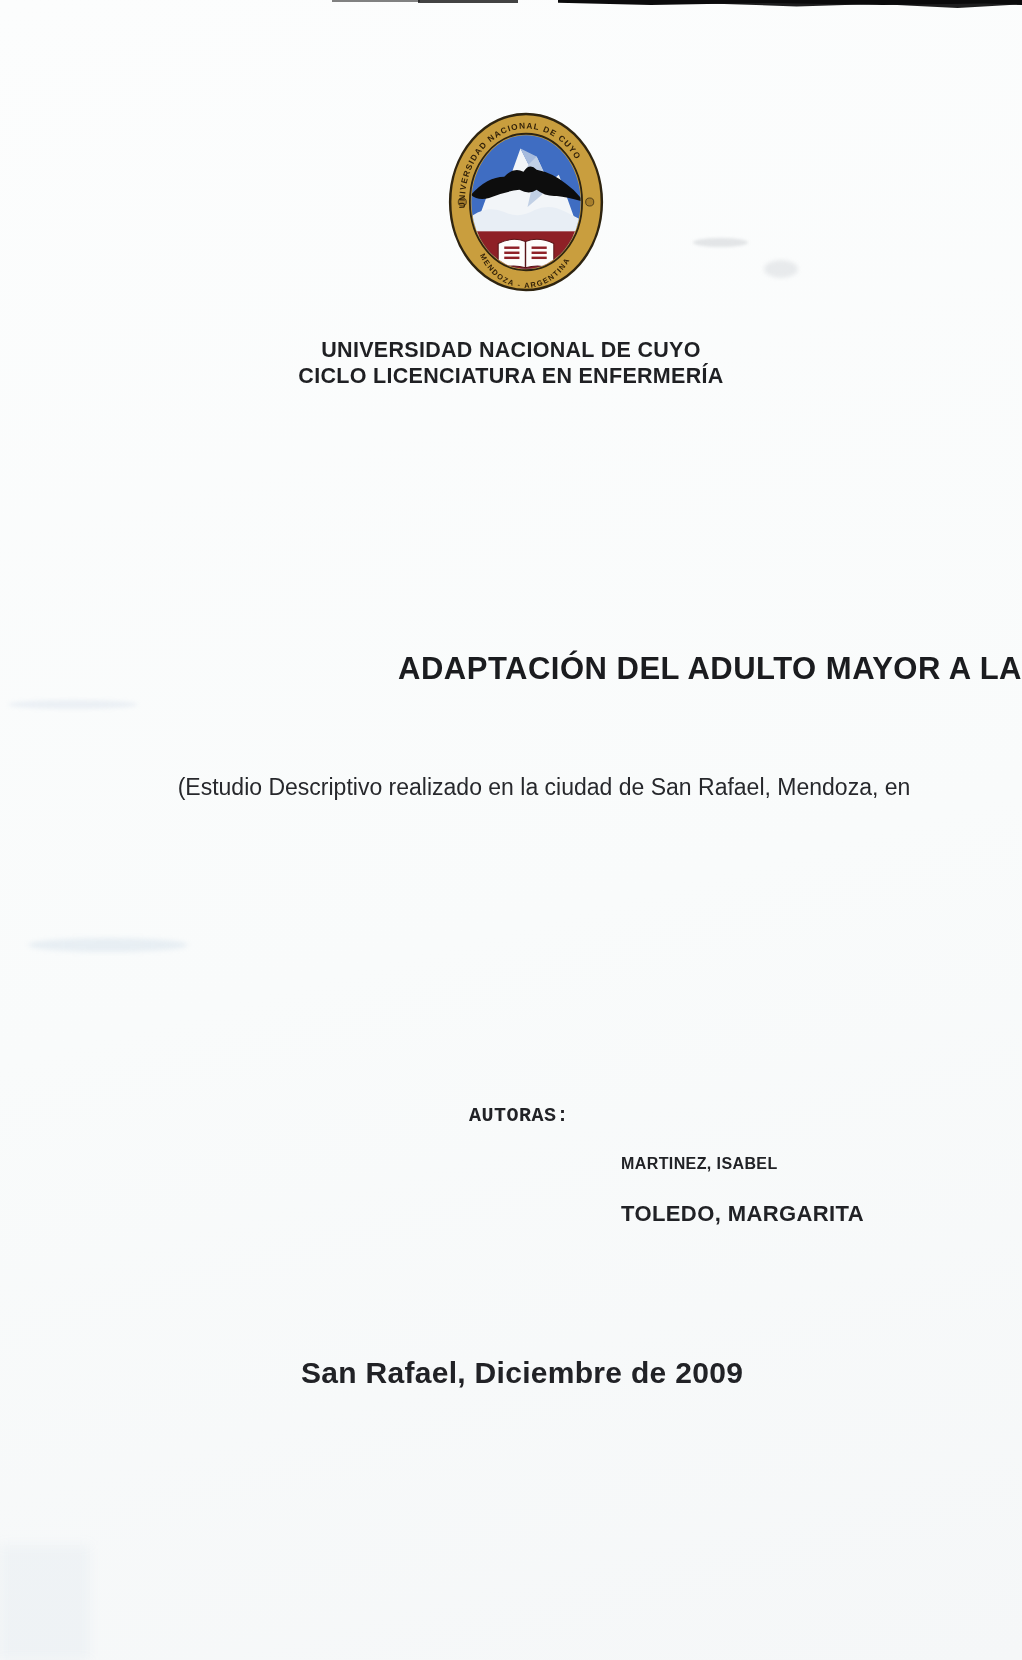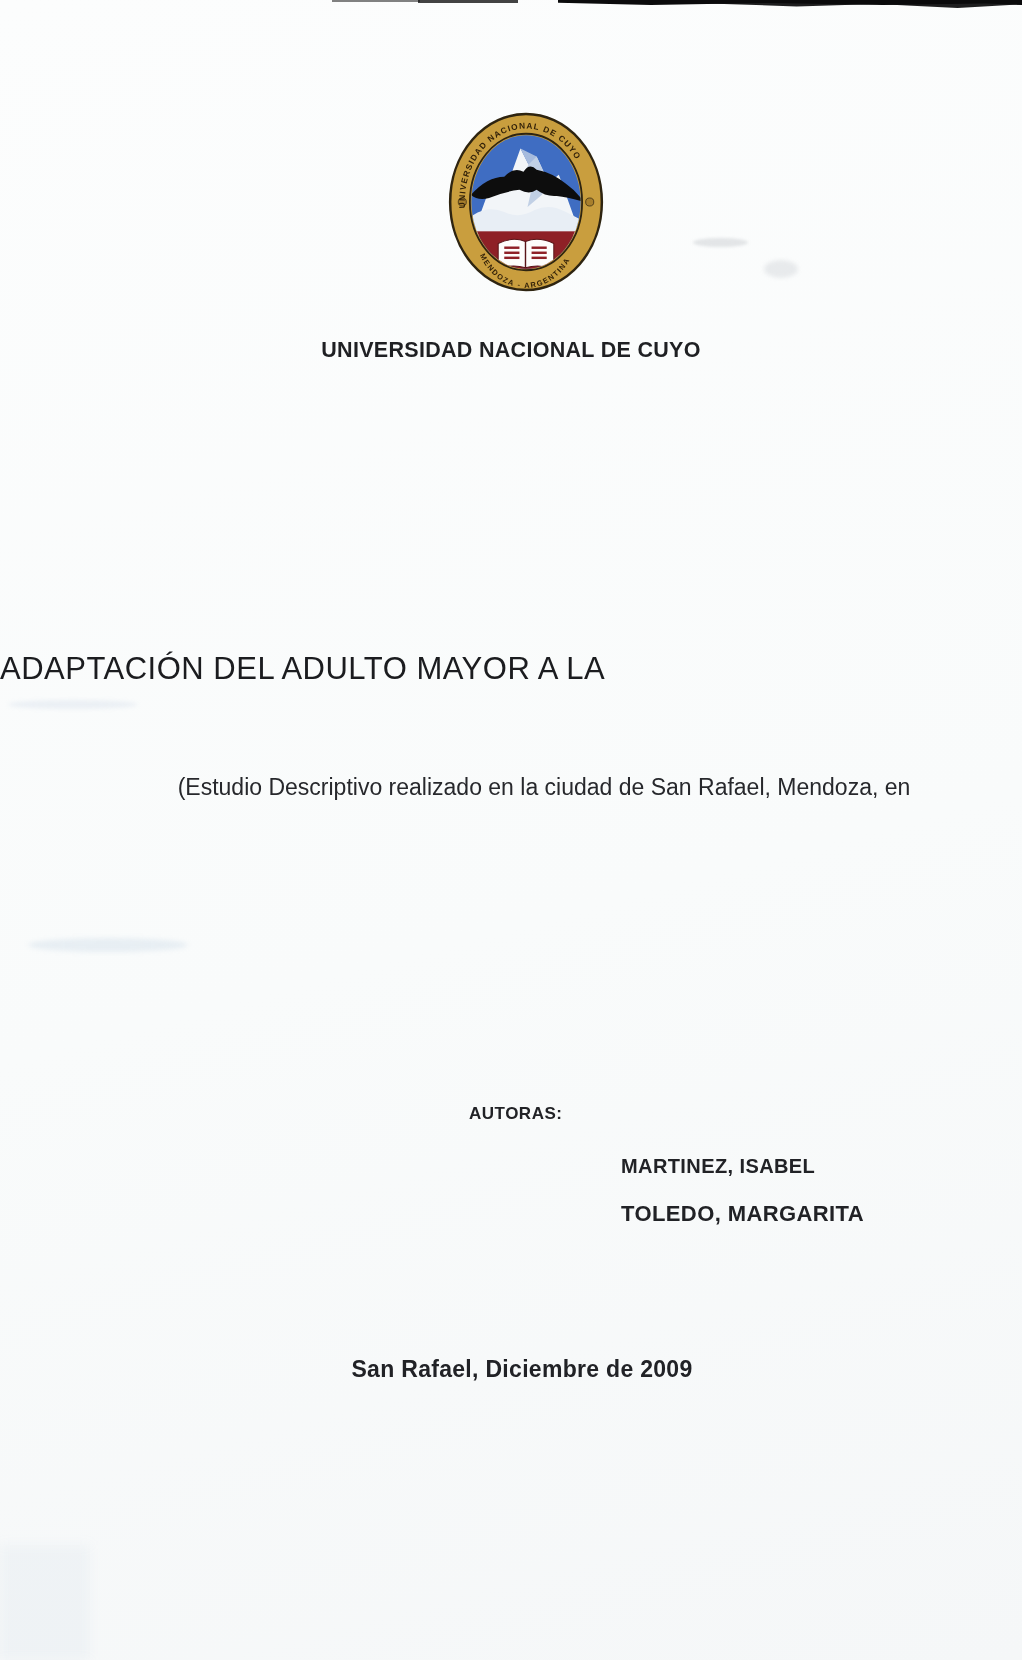--- a/index.html
+++ b/index.html
@@ -19,29 +19,29 @@
   .smudge1{left:8px;top:700px;width:130px;height:9px;background:rgba(130,160,200,.12);filter:blur(2px);border-radius:50%;}
   .smudge2{left:28px;top:938px;width:160px;height:14px;background:rgba(130,160,200,.14);filter:blur(2.5px);border-radius:50%;}
   .speck1{left:693px;top:238px;width:55px;height:9px;background:rgba(120,130,140,.18);filter:blur(1.5px);border-radius:50%;}
   .speck2{left:764px;top:260px;width:34px;height:18px;background:rgba(120,130,140,.14);filter:blur(2px);border-radius:50%;}
   .corner-tint{left:0;top:1545px;width:90px;height:115px;background:rgba(140,165,200,.07);filter:blur(6px);}
   
   .seal{left:448px;top:112px;width:156px;height:180px;}
   
   .header-block{left:0;top:338px;width:100%;text-align:center;font-weight:bold;
                 font-size:21.5px;line-height:25.5px;letter-spacing:.3px;color:#1f2023;}
-  .title-block{left:0;top:648px;width:100%;text-align:left;font-weight:normal;
+  .title-block{left:0;top:648px;width:100%;text-align:right;font-weight:bold;
                font-size:31px;line-height:42px;letter-spacing:.5px;color:#1b1c1f;}
   .subtitle-block{left:0;top:772px;width:100%;text-align:center;
                   font-size:23px;line-height:31px;color:#27282c;padding-left:33px;}
-  .authors-label{left:469px;top:1104px;font-weight:bold;font-size:17px;letter-spacing:.5px;}
-  .author-1{left:621px;top:1155px;font-weight:bold;font-size:20px;letter-spacing:.4px;}
+  .authors-label{left:469px;top:1104px;font-weight:bold;font-size:20px;letter-spacing:.5px;font-family:Liberation Mono, monospace;}
+  .author-1{left:621px;top:1155px;font-weight:bold;font-size:16px;letter-spacing:.4px;}
   .author-2{left:621px;top:1201px;font-weight:bold;font-size:22px;letter-spacing:.4px;}
   .footer-line{left:0;top:1356px;width:100%;text-align:center;font-weight:bold;
-               font-size:23px;letter-spacing:.3px;padding-left:22px;box-sizing:border-box;}
+               font-size:30px;letter-spacing:.3px;padding-left:22px;box-sizing:border-box;}
 </style>
 </head>
 <body>
 
 <div class="page">
 
   <div class="abs bar-a"></div>
   <div class="abs bar-b"></div>
   <div class="abs bar-c"></div>
   <div class="abs bar-d"></div>
@@ -91,20 +91,21 @@
     <text font-family="Liberation Sans, sans-serif" font-size="8.2" font-weight="bold" letter-spacing="1.1" fill="#332209">
       <textPath href="#sealTopArc" startOffset="3%">UNIVERSIDAD NACIONAL DE CUYO</textPath>
     </text>
     <text font-family="Liberation Sans, sans-serif" font-size="7.4" font-weight="bold" letter-spacing="1.4" fill="#332209">
       <textPath href="#sealBotArc" startOffset="8%">MENDOZA - ARGENTINA</textPath>
     </text>
   </svg>
 
   <div class="abs header-block">
     <div>UNIVERSIDAD NACIONAL DE CUYO</div>
+    <div>CICLO LICENCIATURA EN ENFERMERÍA</div>
   </div>
 
   <div class="abs title-block">
     <div>ADAPTACIÓN DEL ADULTO MAYOR A LA</div>
   </div>
 
   <div class="abs subtitle-block">
     <div>(Estudio Descriptivo realizado en la ciudad de San Rafael, Mendoza, en</div>
   </div>
 

